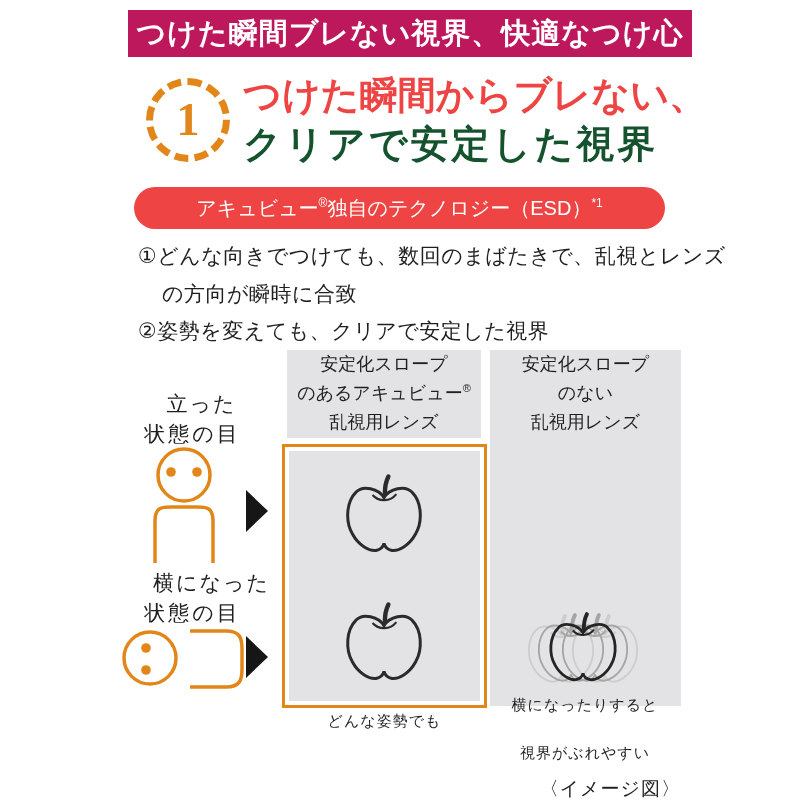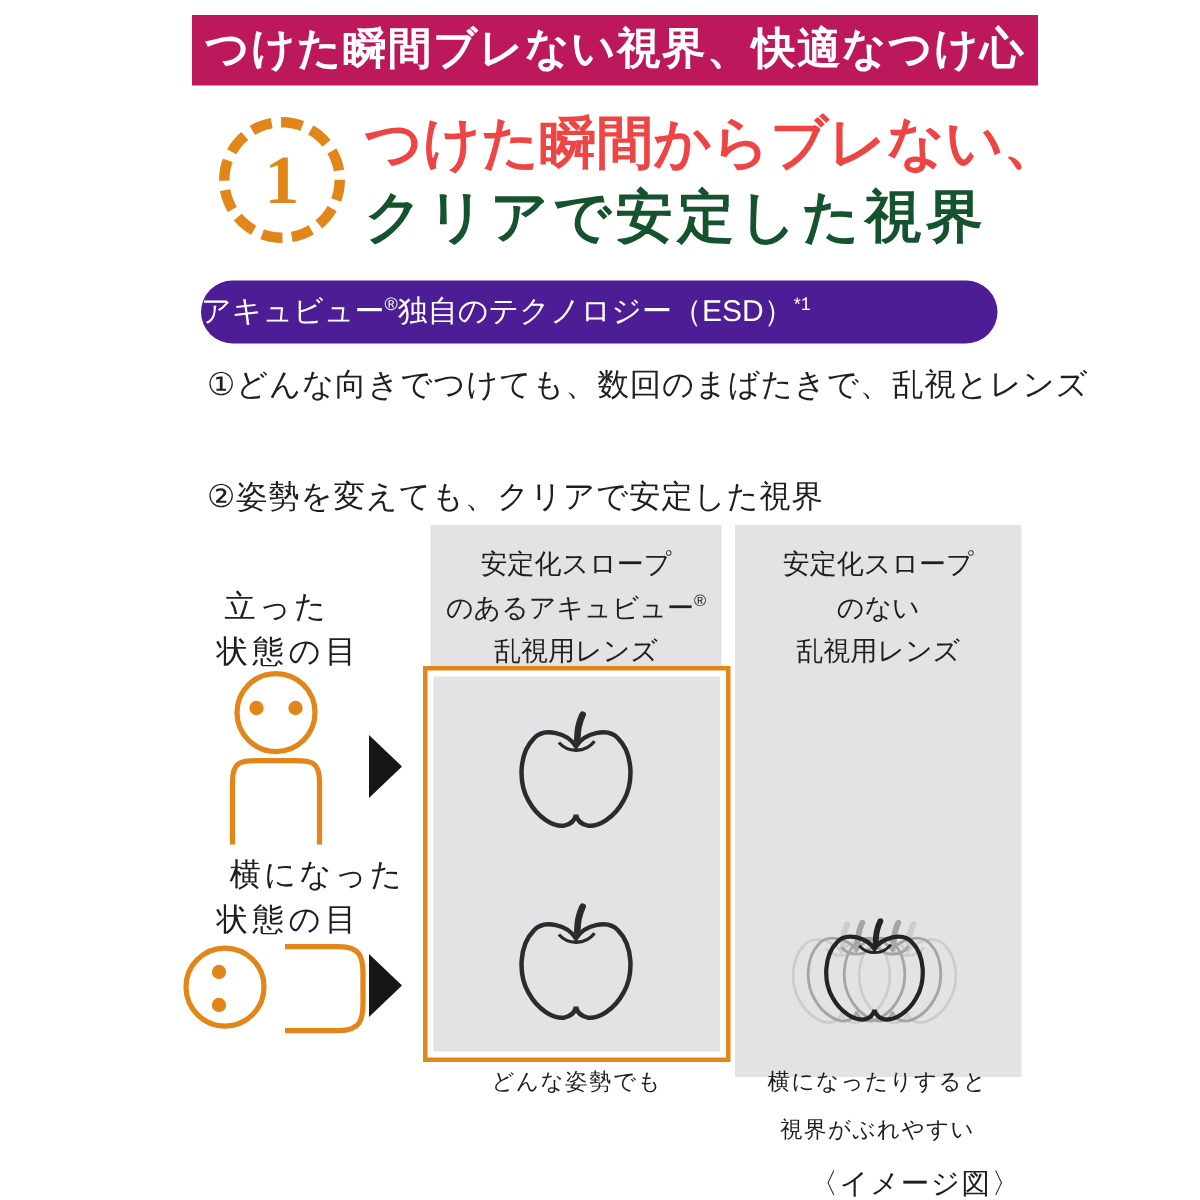--- a/index.html
+++ b/index.html
@@ -13,51 +13,51 @@
           font-size:29px;font-weight:bold;line-height:47px;text-align:center;letter-spacing:1px;}
 
   
   .badge{left:146px;top:78px;width:70px;height:70px;border:7px dashed #E3861A;border-radius:50%;
          display:flex;align-items:center;justify-content:center;}
   .badge-num{font-size:46px;font-weight:bold;color:#E3861A;line-height:1;}
   .head1{left:243px;top:70px;font-size:38px;font-weight:bold;color:#ef4444;letter-spacing:0px;}
   .head2{left:243px;top:119px;font-size:38px;font-weight:bold;color:#14532d;letter-spacing:3px;}
 
   
-  .pill{left:134px;top:187px;width:531px;height:42px;background:#4c1d95;border-radius:21px;
-        color:#ffffff;font-size:20px;line-height:42px;text-align:left;}
+  .pill{left:134px;top:187px;width:531px;height:42px;background:#ef4444;border-radius:21px;
+        color:#ffffff;font-size:20px;line-height:42px;text-align:center;}
   .pill sup{font-size:12px;line-height:0;}
 
   
   .bullet{font-size:21px;letter-spacing:0.5px;white-space:nowrap;}
   .b1{left:138px;top:242px;}
   .b2{left:162px;top:280px;}
   .b3{left:138px;top:317px;}
 
   
   .panel{background:#E3E3E5;}
-  .panel-header{font-size:18px;line-height:29px;text-align:center;padding-top:12px;}
+  .panel-header{font-size:18px;line-height:29px;text-align:center;padding-top:0;}
   .panel-header sup{font-size:11px;line-height:0;}
   .mid-header{left:287px;top:350px;width:194px;height:88px;}
   .right-panel{left:490px;top:350px;width:191px;height:356px;}
   .compare-box{left:282px;top:444px;width:199px;height:258px;border:3px solid #E3861A;background:#ffffff;}
   .compare-box .inner{position:absolute;left:4px;top:4px;right:4px;bottom:4px;background:#E3E3E5;}
 
   
   .side-label{width:155px;text-align:center;font-size:21px;letter-spacing:2px;white-space:nowrap;}
-  .sl1{left:107px;top:390px;}
+  .sl1{left:124px;top:390px;}
   .sl2{left:115px;top:420px;letter-spacing:3px;}
   .sl3{left:115px;top:569px;text-align:right;}
   .sl4{left:115px;top:599px;letter-spacing:3px;}
 
   
   .caption{font-size:15px;text-align:center;letter-spacing:1px;white-space:nowrap;}
   .cm1{left:282px;top:712px;width:205px;}
   .cm2{left:282px;top:744px;width:205px;}
-  .cr1{left:483px;top:712px;width:204px;}
+  .cr1{left:483px;top:696px;width:204px;}
   .cr2{left:483px;top:744px;width:204px;}
   .note{left:483px;top:776px;width:198px;text-align:right;font-size:19px;letter-spacing:1px;}
 
   svg.overlay{position:absolute;left:0;top:0;pointer-events:none;}
 </style>
 </head>
 <body>
 
 <div id="stage">
 
@@ -68,20 +68,21 @@
   </div>
 
   <div class="abs head1 serif">つけた瞬間からブレない、</div>
   <div class="abs head2 serif">クリアで安定した視界</div>
 
   <div class="abs pill">
     <span>アキュビュー</span><sup>®</sup><span>独自のテクノロジー（ESD）</span><sup>*1</sup>
   </div>
 
   <div class="abs bullet b1">①どんな向きでつけても、数回のまばたきで、乱視とレンズ</div>
+  <div class="abs bullet b2">の方向が瞬時に合致</div>
   <div class="abs bullet b3">②姿勢を変えても、クリアで安定した視界</div>
 
   <div class="abs panel mid-header panel-header">
     <div>安定化スロープ</div>
     <div><span>のあるアキュビュー</span><sup>®</sup></div>
     <div>乱視用レンズ</div>
   </div>
 
   <div class="abs panel right-panel panel-header">
     <div>安定化スロープ</div>

